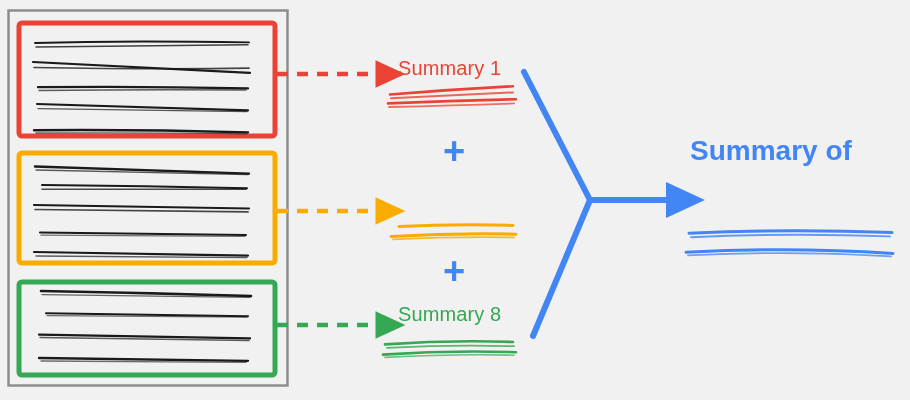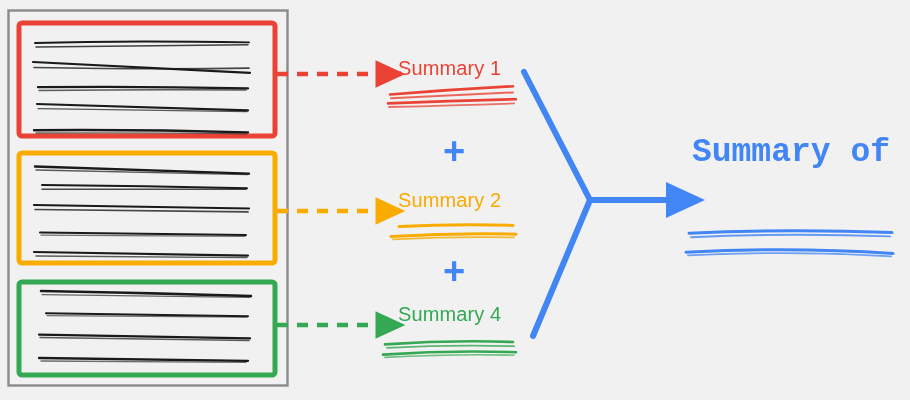--- a/index.html
+++ b/index.html
@@ -13,22 +13,22 @@
   #stage{position:absolute;left:0;top:0;width:766px;height:400px;}
   #stage svg{position:absolute;left:0;top:0;}
   .lbl{
     position:absolute;
     white-space:nowrap;
     font-family:"Liberation Sans", sans-serif;
     font-weight:400;
   }
   .sum-label{font-size:20px;letter-spacing:0.1px;}
   .sos-label{
-    font-size:33px;font-weight:700;line-height:1.18;
-    text-align:right;color:#4285F4;font-family:Liberation Mono, monospace;
+    font-size:28px;font-weight:700;line-height:1.18;
+    text-align:left;color:#4285F4;
   }
 </style>
 </head>
 <body>
 
 <div id="stage">
 
   <svg width="910" height="400" viewBox="0 0 910 400">
 
     <defs>
@@ -130,23 +130,22 @@
       <path d="M689 233.2 Q790 228.4 892 232.6" stroke-width="3.0"></path>
       <path d="M691 237.2 Q790 232.8 890 236.4" stroke-width="1.9" opacity=".8"></path>
       <path d="M686 252.2 Q790 246.6 893 253.4" stroke-width="3.0"></path>
       <path d="M688 255.4 Q792 250.2 891 256.4" stroke-width="1.8" opacity=".75"></path>
     </g>
 
   </svg>
 
   <div class="lbl sum-label" style="left:398px;top:57px;color:#EA4335;">Summary 1</div>
 
-  <div class="lbl sum-label" style="left:398px;top:189px;color:#F9AB00;">Summary 2</div>
 
-  <div class="lbl sum-label" style="left:398px;top:303px;color:#34A853;">Summary 4</div>
+  <div class="lbl sum-label" style="left:398px;top:303px;color:#34A853;">Summary 8</div>
 
   <div class="lbl" style="left:443px;top:130px;font-size:38px;font-weight:700;color:#4285F4;">+</div>
 
   <div class="lbl" style="left:443px;top:250px;font-size:38px;font-weight:700;color:#4285F4;">+</div>
 
   <div style="position:absolute;left:690px;top:134px;width:200px;">
     <div class="sos-label">Summary of</div>
   </div>
 
 </div>

